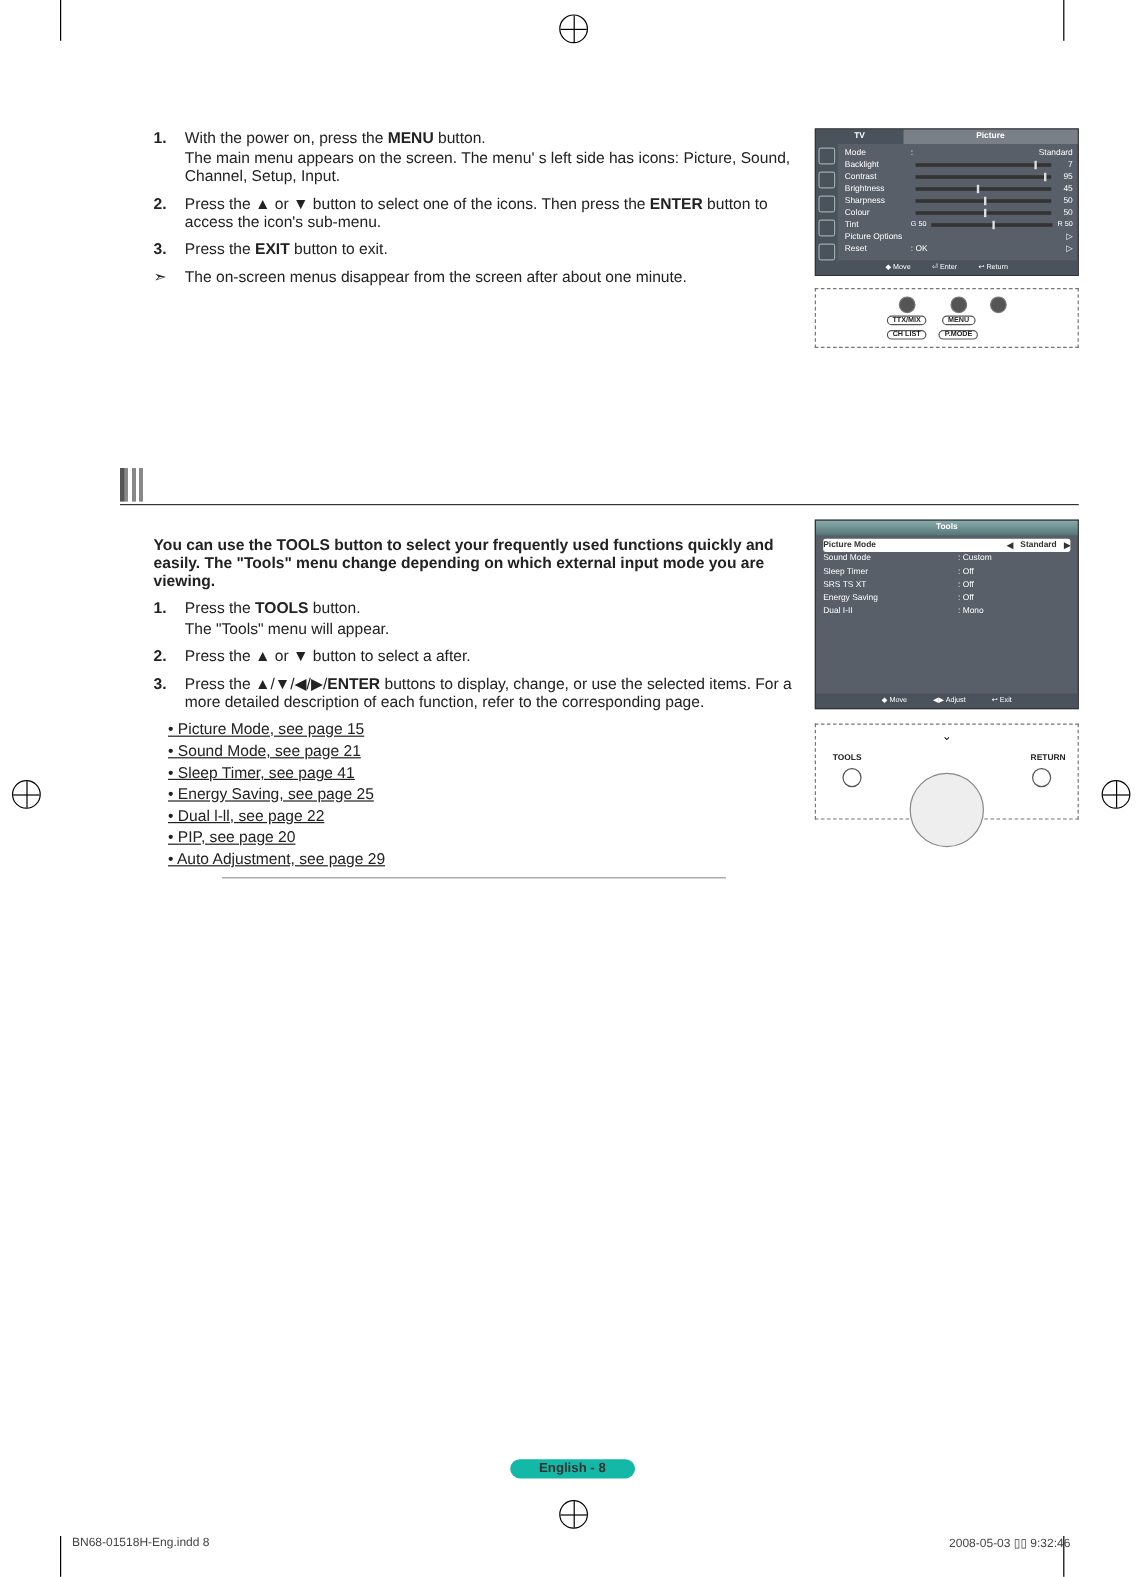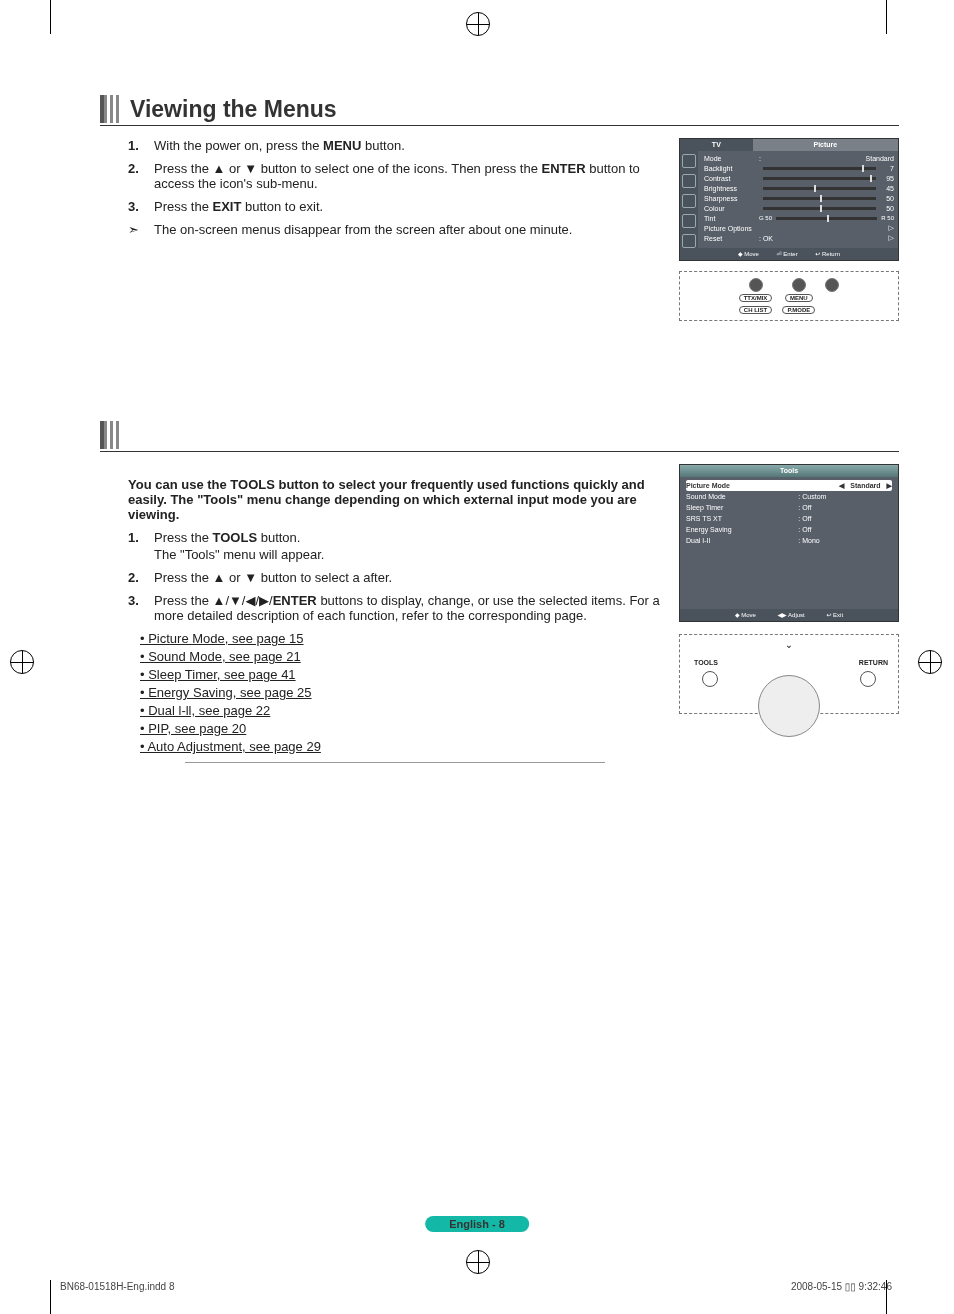--- a/index.html
+++ b/index.html
@@ -128,31 +128,27 @@
 <div class="crop-line crop-v" style="right:67px;top:0;height:34px;"></div>
 <div class="crop-line crop-v" style="left:50px;bottom:0;height:34px;"></div>
 <div class="crop-line crop-v" style="right:67px;bottom:0;height:34px;"></div>
 <div class="reg-mark" style="left:466px;top:12px;"></div>
 <div class="reg-mark" style="left:466px;bottom:40px;"></div>
 <div class="reg-mark" style="left:10px;top:650px;"></div>
 <div class="reg-mark" style="right:12px;top:650px;"></div>
 
 <div class="page">
 
-  <div class="section-head">
-    <div class="bars"></div>
-    <h2>Viewing the Menus</h2>
-  </div>
 
   <div class="body-row">
     <div class="leftcol">
       <ol class="num" id="s1steps">
           <li>
             <span class="n">1.</span>
-            <span>With the power on, press the <b>MENU</b> button.</span>
+            <span>With the power on, press the <b>MENU</b> button.<span class="subtext">The main menu appears on the screen. The menu' s left side has icons: Picture, Sound, Channel, Setup, Input.</span></span>
           </li>
           <li>
             <span class="n">2.</span>
             <span>Press the ▲ or ▼ button to select one of the icons. Then press the <b>ENTER</b> button to access the icon's sub-menu.</span>
           </li>
           <li>
             <span class="n">3.</span>
             <span>Press the <b>EXIT</b> button to exit.</span>
           </li>
         </ol>
@@ -351,14 +347,14 @@
   </div>
 
 </div>
 
 <div class="page-num-wrap">
   <span class="page-num">English - 8</span>
 </div>
 
 <div class="foot-line">
   <span>BN68-01518H-Eng.indd   8</span>
-  <span>2008-05-15   ▯▯ 9:32:46</span>
+  <span>2008-05-03   ▯▯ 9:32:46</span>
 </div>
 
 </body></html>

